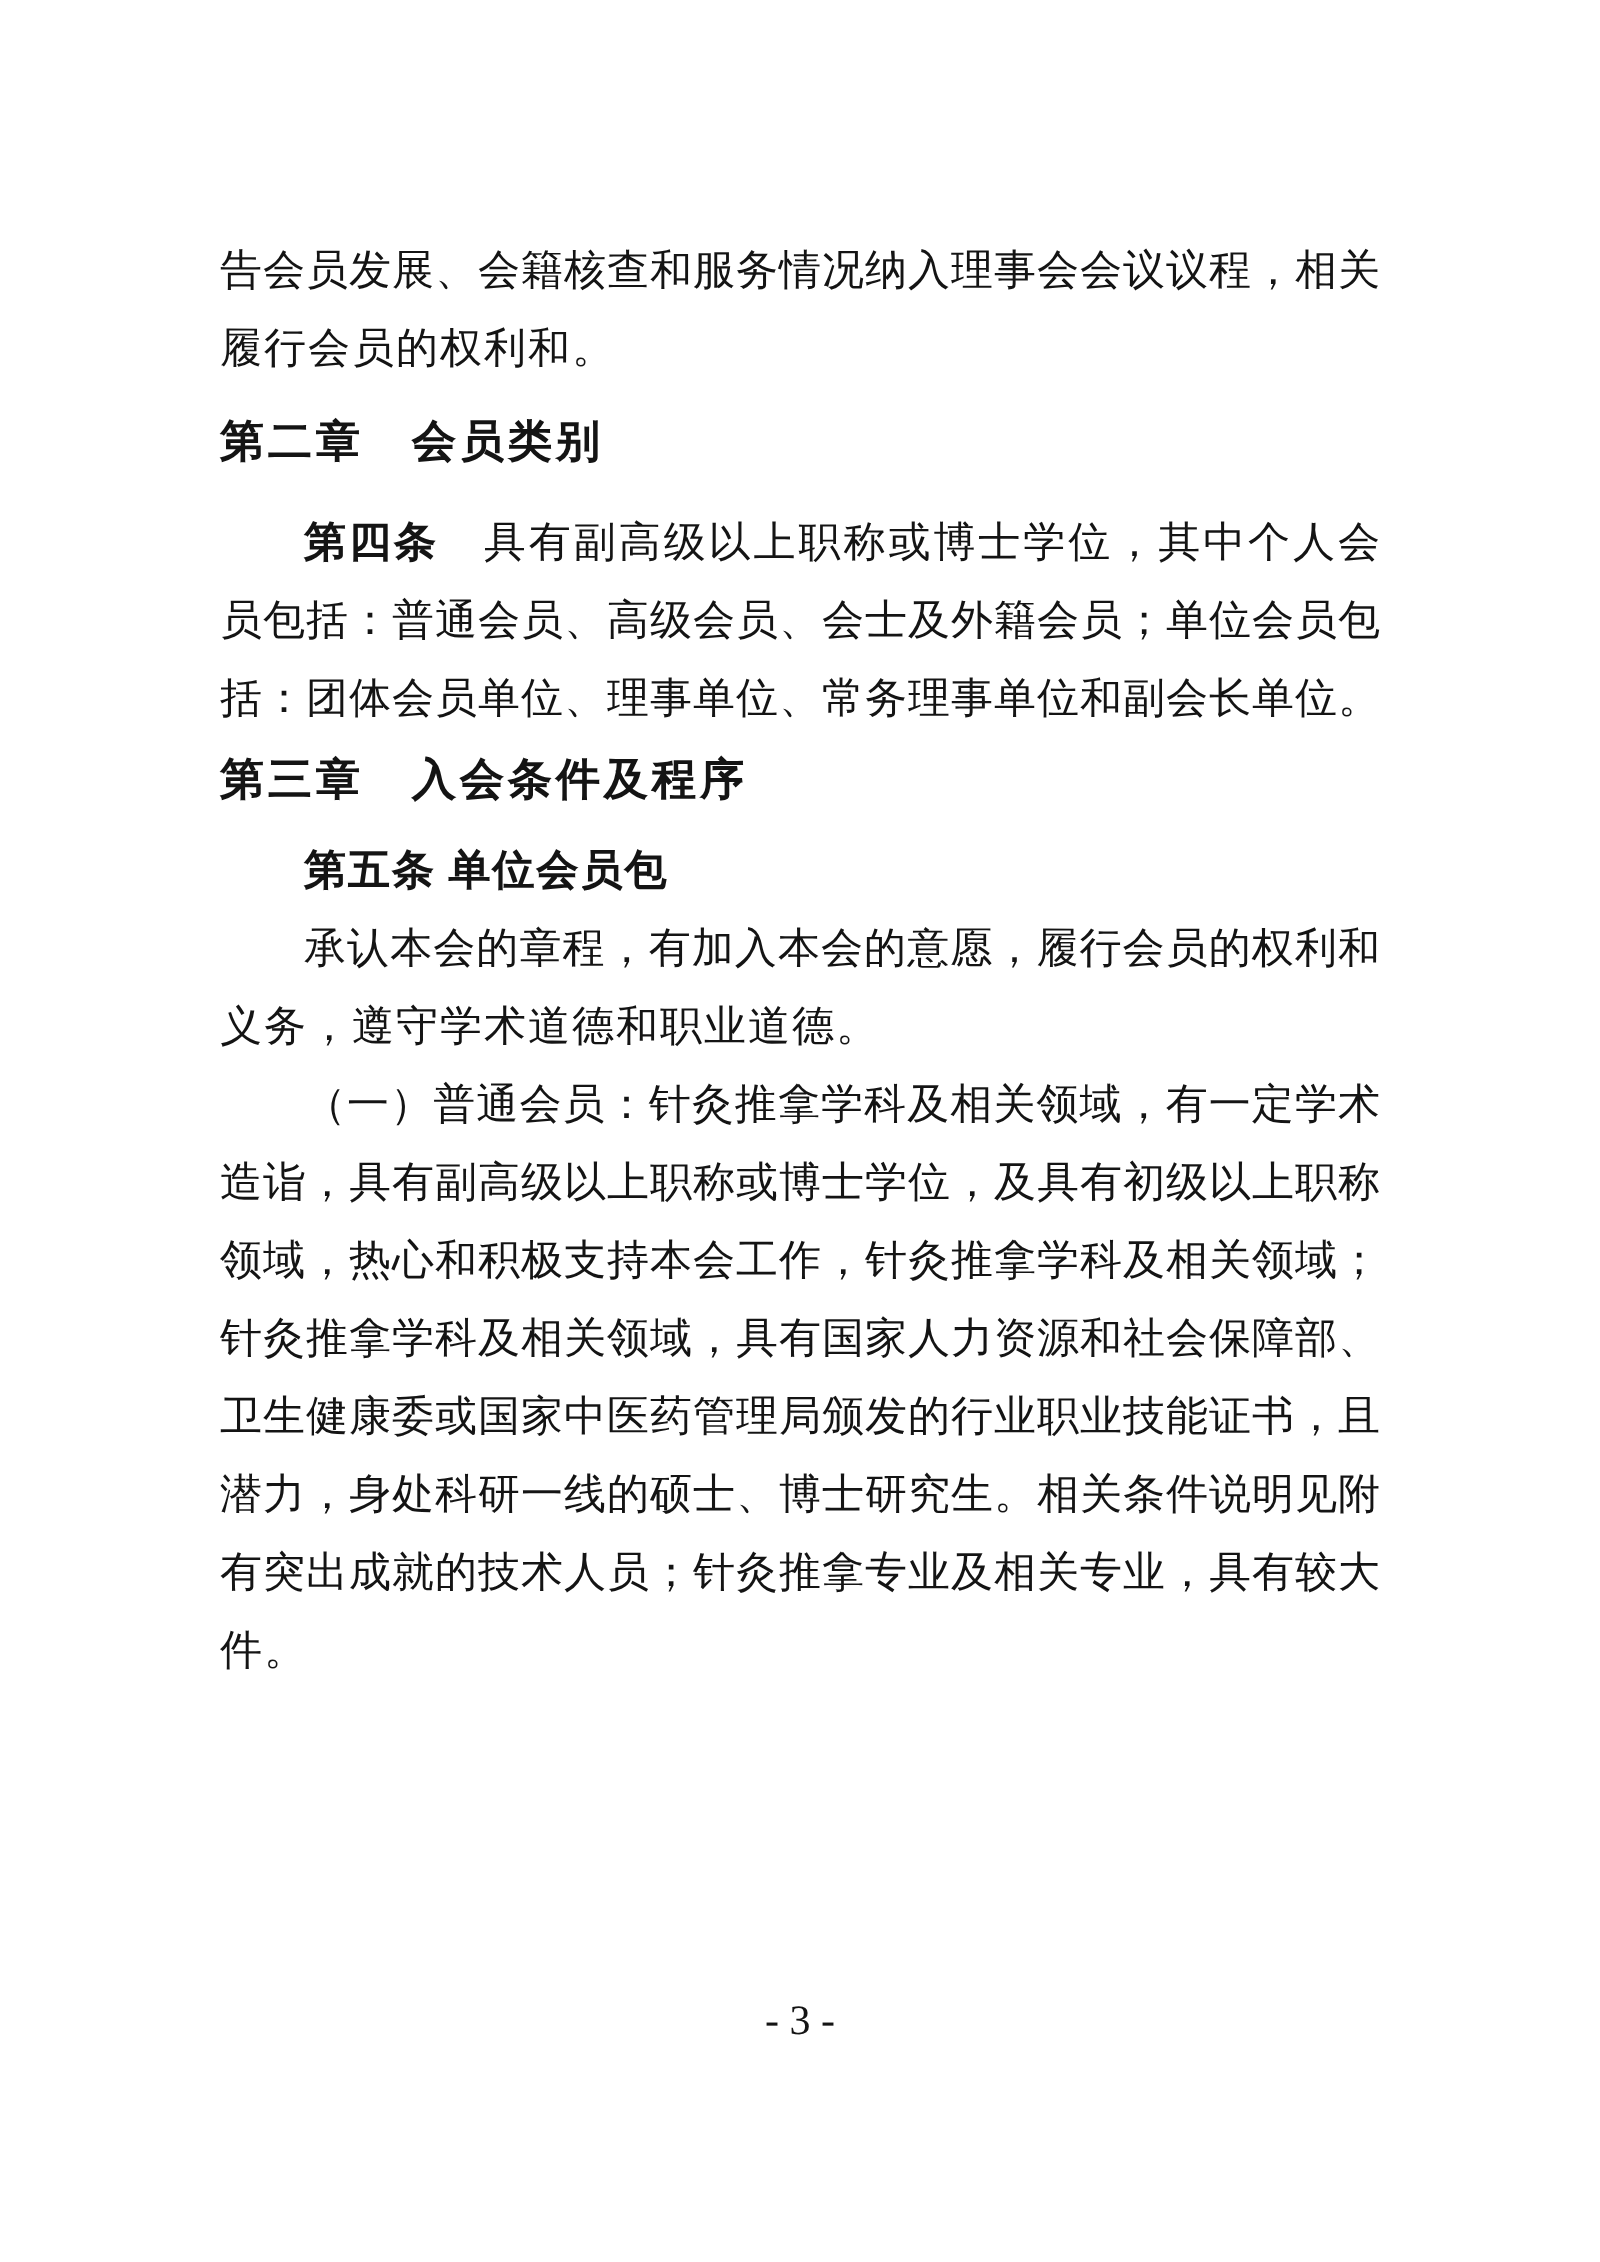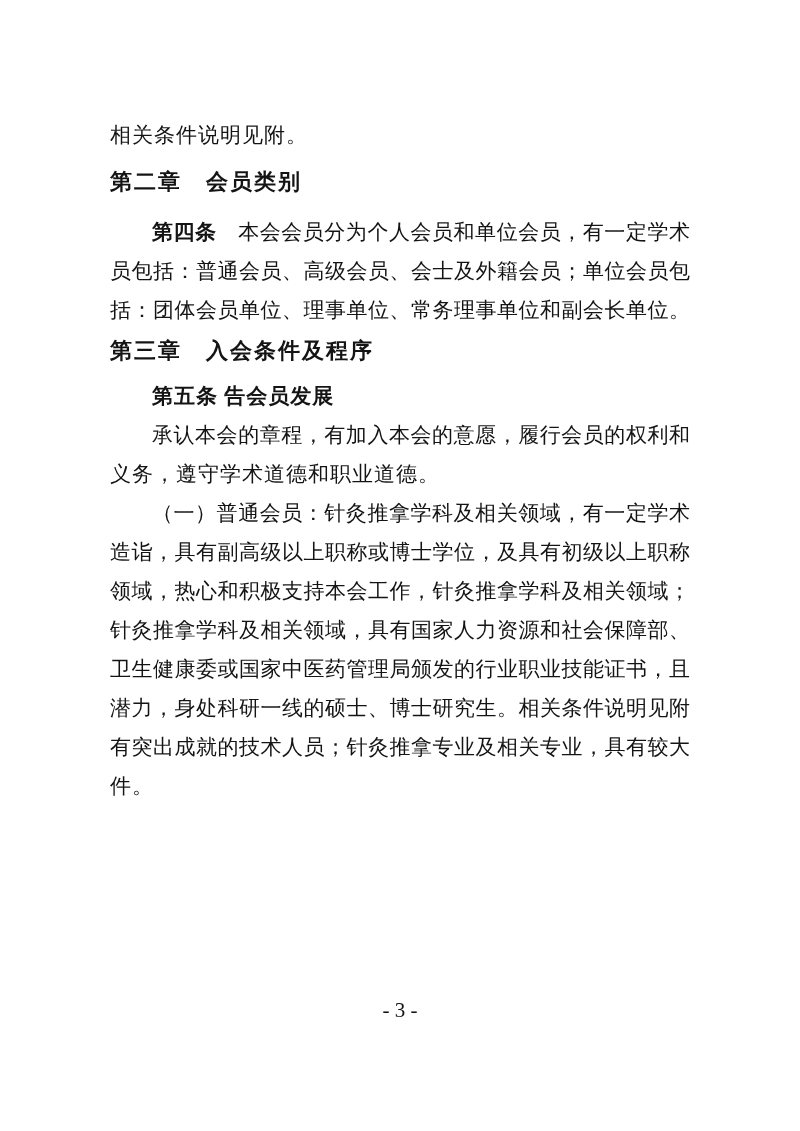--- a/index.html
+++ b/index.html
@@ -59,34 +59,35 @@
     color: #141414;
   }
 </style>
 </head>
 <body>
 
 <div class="page">
   <div class="content">
 
     <div>
-      <div class="bodyline">相关条件说明见附。</div>
+      <div class="bodyline just">告会员发展、会籍核查和服务情况纳入理事会会议议程，相关</div>
+      <div class="bodyline">履行会员的权利和。</div>
     </div>
 
     <div class="chapter-heading h-ch2">第二章　会员类别</div>
 
     <div>
-      <div class="bodyline just indent"><span class="bold">第四条</span><span>　本会会员分为个人会员和单位会员，有一定学术</span></div>
+      <div class="bodyline just indent"><span class="bold">第四条</span><span>　具有副高级以上职称或博士学位，其中个人会</span></div>
       <div class="bodyline just">员包括：普通会员、高级会员、会士及外籍会员；单位会员包</div>
       <div class="bodyline just">括：团体会员单位、理事单位、常务理事单位和副会长单位。</div>
     </div>
 
     <div class="chapter-heading h-ch3">第三章　入会条件及程序</div>
 
-    <div class="article-heading">第五条 告会员发展</div>
+    <div class="article-heading">第五条 单位会员包</div>
 
     <div>
       <div class="bodyline just indent">承认本会的章程，有加入本会的意愿，履行会员的权利和</div>
       <div class="bodyline">义务，遵守学术道德和职业道德。</div>
     </div>
 
 
     <div>
       <div class="bodyline just indent">（一）普通会员：针灸推拿学科及相关领域，有一定学术</div>
       <div class="bodyline just">造诣，具有副高级以上职称或博士学位，及具有初级以上职称</div>

